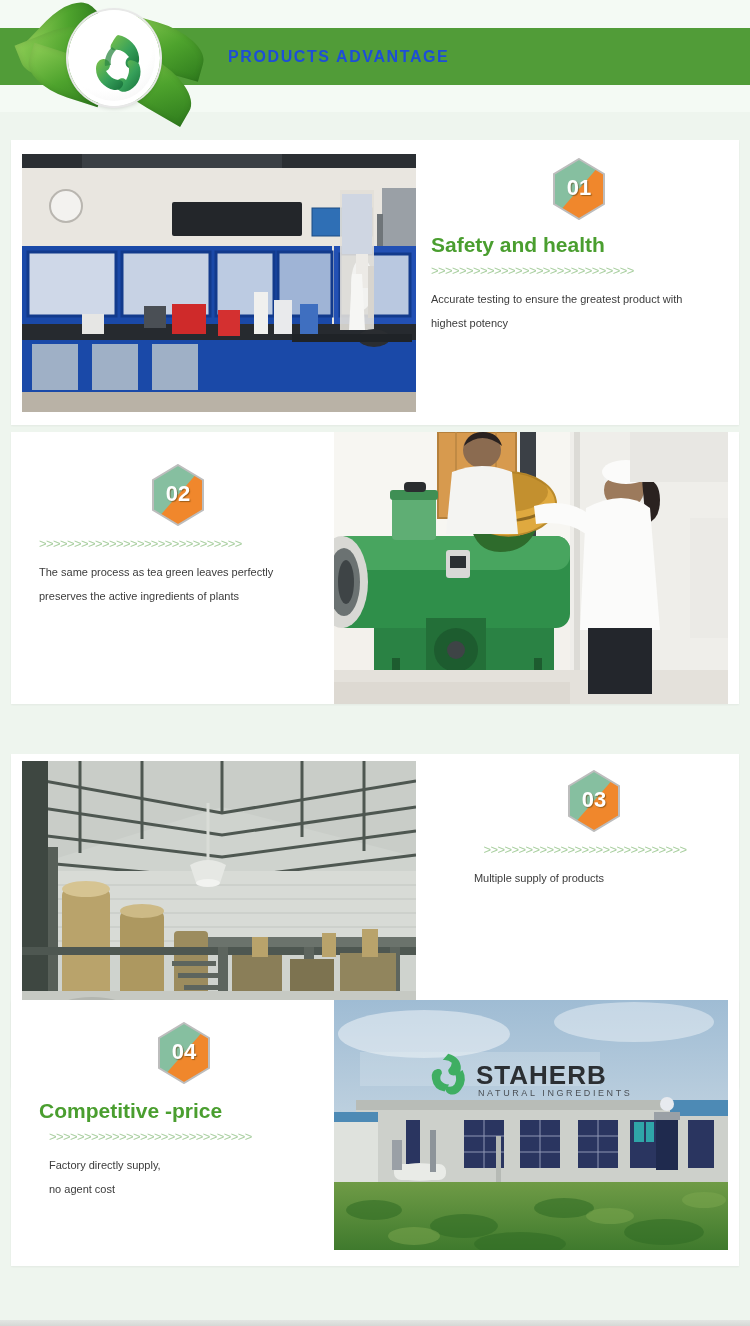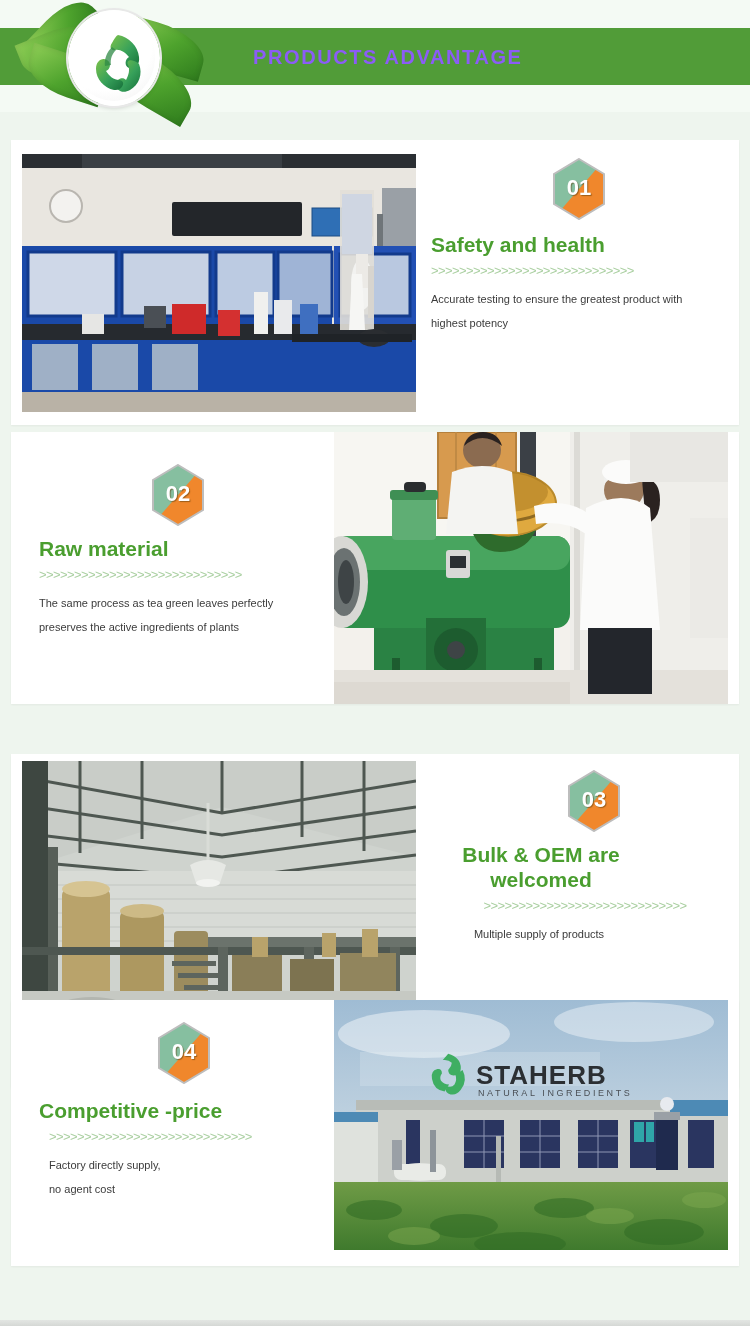--- a/index.html
+++ b/index.html
@@ -29,26 +29,25 @@
   .header-bar {
     position: absolute;
     left: 0; top: 28px;
     width: 750px;
     height: 57px;
     background: #519c38;
   }
   .header-title {
     position: absolute;
     left: 228px; top: 41px;
-    font-size: 20px;
+    font-size: 16px;
     font-weight: bold;
-    color: #8b5cf6;
+    color: #1d4ed8;
     letter-spacing: 1.6px;
     line-height: 32px;
-    margin-left: 25px;
   }
 
   
   .logo-wrap {
     position: absolute;
     left: 18px; top: 2px;
     width: 200px; height: 108px;
   }
   .leaf {
     position: absolute;
@@ -312,21 +311,20 @@
               </clipPath>
           </defs>
           <g clip-path="url(#hexclip2)">
             <rect x="0" y="0" width="54" height="62" fill="#86bfa0"></rect>
             <polygon points="54,0 54,62 0,62" fill="#f0872c"></polygon>
           </g>
           <polygon points="27,1 52,16 52,46 27,61 2,46 2,16" fill="none" stroke="#bdbdbd" stroke-width="2"></polygon>
         </svg>
         <div class="hex-num">02</div>
       </div>
-      <div class="card-title">Raw material</div>
       <div class="chevrons">&gt;&gt;&gt;&gt;&gt;&gt;&gt;&gt;&gt;&gt;&gt;&gt;&gt;&gt;&gt;&gt;&gt;&gt;&gt;&gt;&gt;&gt;&gt;&gt;&gt;&gt;&gt;&gt;&gt;</div>
       <div class="card-desc" style="max-width:278px;">The same process as tea green leaves perfectly preserves the active ingredients of plants</div>
     </div>
   </div>
 
   <div class="card c3">
     <div class="photo left" style="left:11px; top:7px; width:394px; height:264px;">
       <svg width="394" height="264" viewBox="0 0 394 264" preserveAspectRatio="none">
         <rect width="394" height="264" fill="#cfd3ce"></rect>
 
@@ -401,21 +399,20 @@
               </clipPath>
           </defs>
           <g clip-path="url(#hexclip3)">
             <rect x="0" y="0" width="54" height="62" fill="#86bfa0"></rect>
             <polygon points="54,0 54,62 0,62" fill="#f0872c"></polygon>
           </g>
           <polygon points="27,1 52,16 52,46 27,61 2,46 2,16" fill="none" stroke="#bdbdbd" stroke-width="2"></polygon>
         </svg>
         <div class="hex-num">03</div>
       </div>
-      <div class="card-title" style="max-width:220px;">Bulk &amp; OEM are welcomed</div>
       <div class="chevrons" style="margin-left:8px;">&gt;&gt;&gt;&gt;&gt;&gt;&gt;&gt;&gt;&gt;&gt;&gt;&gt;&gt;&gt;&gt;&gt;&gt;&gt;&gt;&gt;&gt;&gt;&gt;&gt;&gt;&gt;&gt;&gt;</div>
       <div class="card-desc" style="margin-left:8px; max-width:200px;">Multiple supply of products</div>
     </div>
   </div>
 
   <div class="card c4">
     <div class="photo right" style="right:11px; top:0px; width:394px; height:250px;">
       <svg width="394" height="250" viewBox="0 0 394 250" preserveAspectRatio="none">
         <defs>
           <linearGradient id="sky" x1="0" y1="0" x2="0" y2="1">

